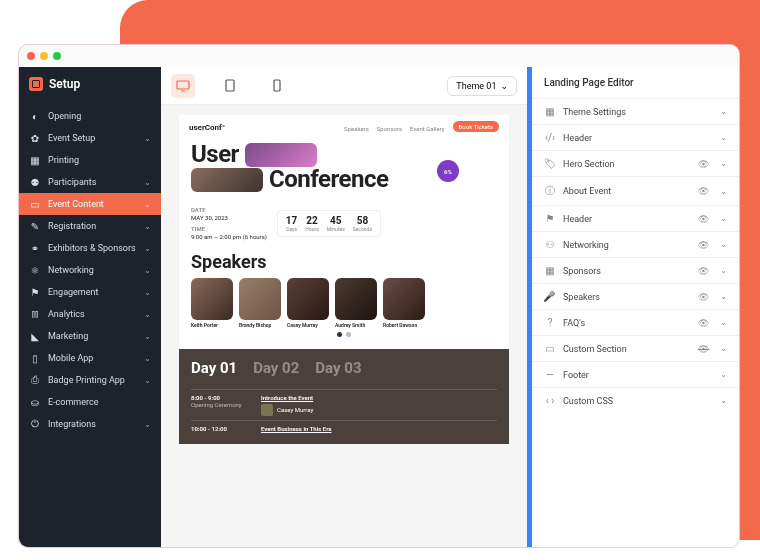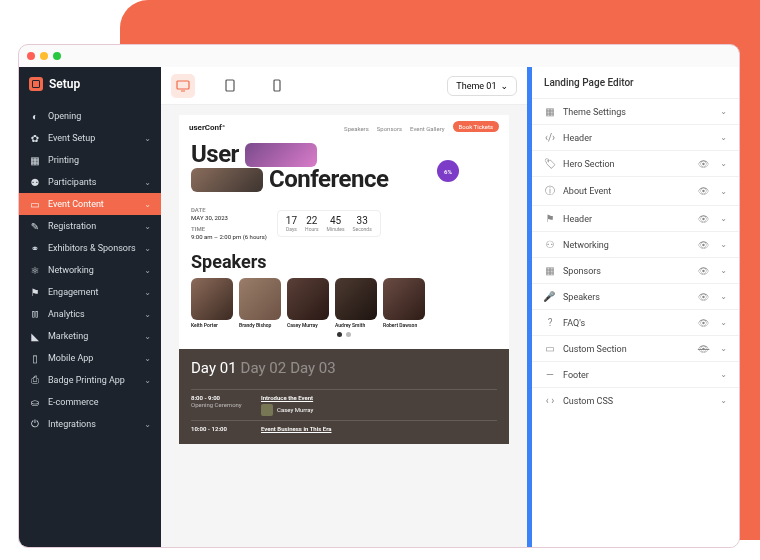--- a/index.html
+++ b/index.html
@@ -35,38 +35,38 @@
 .hero h1{font-size:24px;font-weight:700;line-height:1.05;letter-spacing:-.5px}
 .hero-row{display:flex;align-items:center;gap:6px}
 .hero-img{width:72px;height:24px;background:linear-gradient(135deg,#7b4a8c,#d97cc9);border-radius:6px}
 .hero-img.ph{background:linear-gradient(135deg,#8a6d5c,#3d3430)}
 .hero-badge{position:absolute;top:22px;right:50px;background:#7d3cc7;color:#fff;width:22px;height:22px;border-radius:50%;font-size:6px;display:flex;align-items:center;justify-content:center;font-weight:600}
 .info-bar{display:flex;gap:10px;padding:6px 12px;align-items:center}
 .date-box{font-size:6px;line-height:1.3}
 .date-box .lbl{color:#888;font-weight:600}
 .count-box{display:flex;gap:8px;border:1px solid #eee;border-radius:4px;padding:4px 8px}
 .count-box .c{text-align:center}
-.count-box .c .n{font-size:10px;font-weight:400}
+.count-box .c .n{font-size:10px;font-weight:700}
 .count-box .c .l{font-size:5px;color:#888}
 .speakers{padding:4px 12px 8px}
 .speakers h2{font-size:18px;font-weight:700;margin-bottom:6px}
 .speaker-row{display:flex;gap:6px}
 .spk{width:42px}
 .spk .av{width:42px;height:42px;border-radius:6px;background:linear-gradient(135deg,#666,#333)}
 .spk:nth-child(1) .av{background:linear-gradient(135deg,#8c6b5a,#3c2a22)}
 .spk:nth-child(2) .av{background:linear-gradient(135deg,#9a7e6a,#6e5244)}
 .spk:nth-child(3) .av{background:linear-gradient(135deg,#5a4038,#2a1814)}
 .spk:nth-child(4) .av{background:linear-gradient(135deg,#4c3a30,#1e1410)}
 .spk:nth-child(5) .av{background:linear-gradient(135deg,#6a4c44,#2e1c16)}
 .spk .nm{font-size:5px;font-weight:600;margin-top:2px;white-space:nowrap;overflow:hidden}
 .dots{display:flex;gap:4px;justify-content:center;padding:4px}
 .dots span{width:5px;height:5px;border-radius:50%;background:#333}
 .dots span:last-child{background:#bbb}
 .agenda{background:#4a413c;color:#fff;padding:10px 12px 8px}
-.day-tabs{display:flex;gap:4px;font-size:15px;font-weight:400;margin-bottom:12px}
+.day-tabs{display:flex;gap:16px;font-size:15px;font-weight:700;margin-bottom:12px}
 .day-tabs .d{opacity:.4}
 .day-tabs .d.on{opacity:1}
 .slot{display:flex;gap:10px;padding:4px 0;border-top:1px solid rgba(255,255,255,.15);font-size:6px}
 .slot .time{width:60px;font-weight:600}
 .slot .time .s{opacity:.6;font-weight:400}
 .slot .body .t{font-weight:600;text-decoration:underline}
 .slot .who{display:flex;align-items:center;gap:4px;margin-top:3px}
 .slot .who .wa{width:12px;height:12px;border-radius:2px;background:#775}
 .editor{width:212px;background:#fff;border-left:5px solid #3b82f6;display:flex;flex-direction:column;font-size:9px}
 .editor-hdr{padding:10px 12px;font-size:10px;font-weight:500;color:#333}
@@ -229,21 +229,21 @@
                   </div>
                 <div class="c">
                     <div class="n">22</div>
                     <div class="l">Hours</div>
                   </div>
                 <div class="c">
                     <div class="n">45</div>
                     <div class="l">Minutes</div>
                   </div>
                 <div class="c">
-                    <div class="n">33</div>
+                    <div class="n">58</div>
                     <div class="l">Seconds</div>
                   </div>
               </div>
             </div>
             <div class="speakers">
               <h2>Speakers</h2>
               <div class="speaker-row">
                 <div class="spk">
                     <div class="av"></div>
                     <div class="nm">Keith Porter</div>

